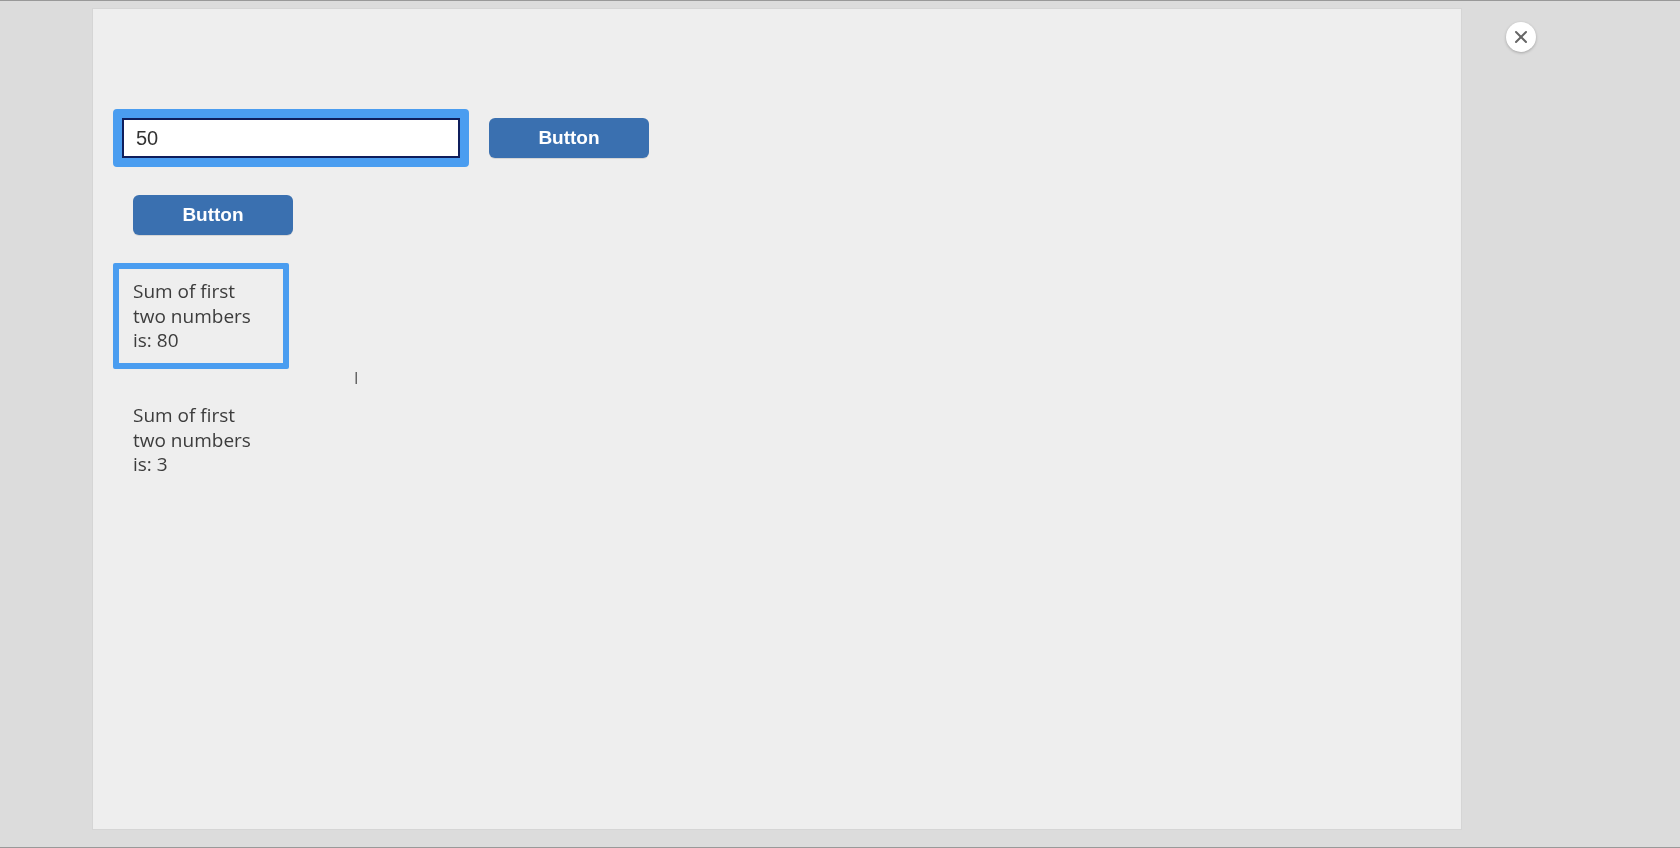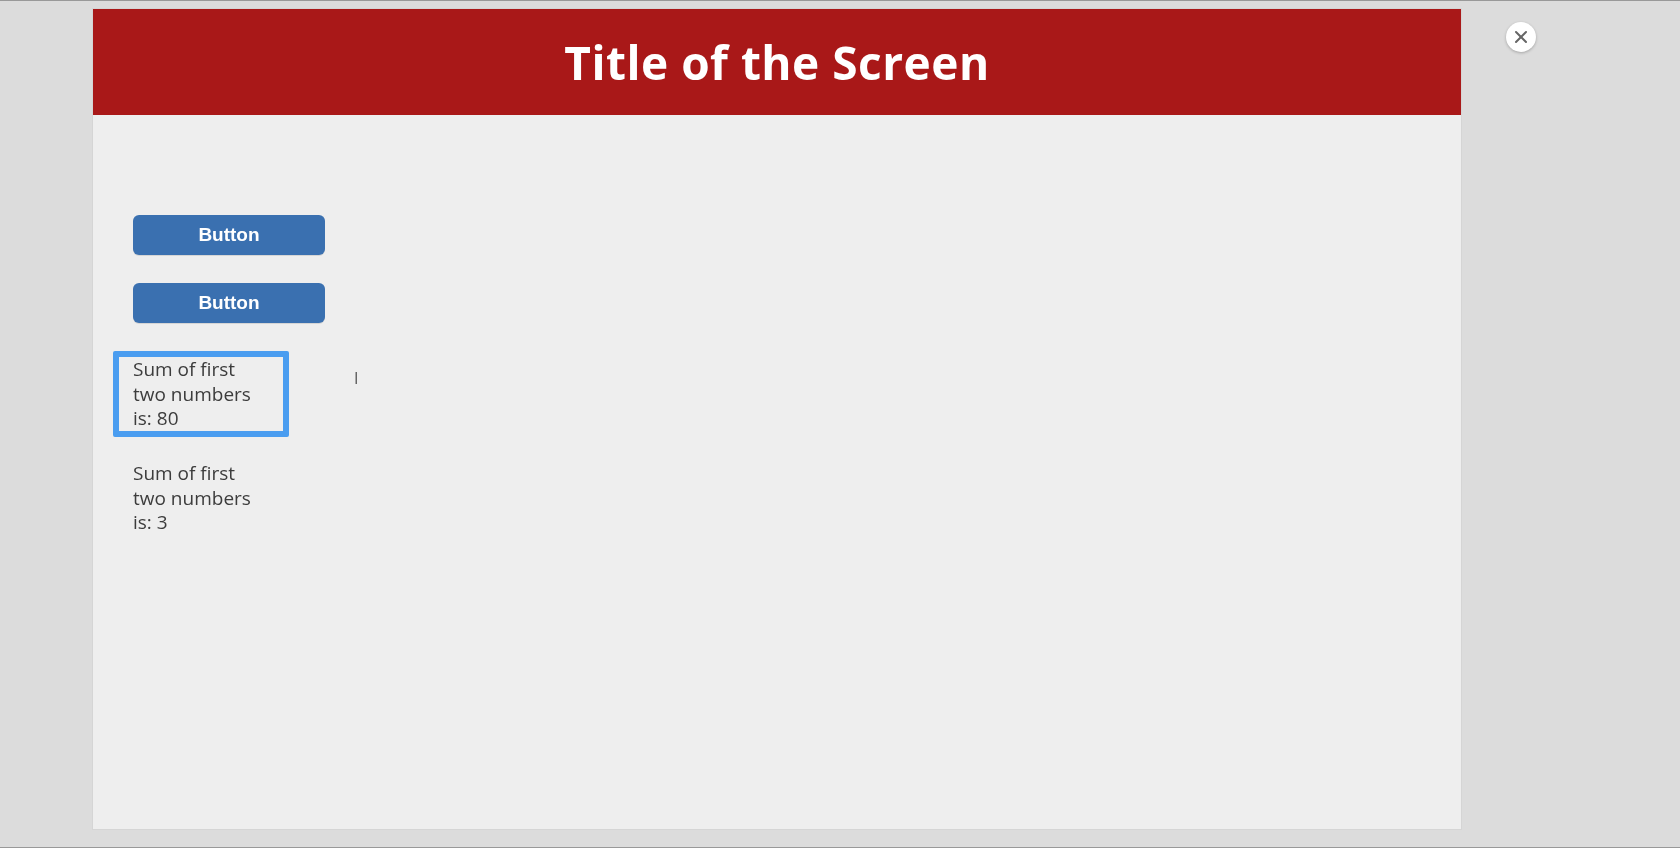--- a/index.html
+++ b/index.html
@@ -69,35 +69,35 @@
       font-size: 20px;
       padding: 0 12px;
       color: #333;
       outline: none;
     }
     .input-wrapper:not(.highlight) .text-input {
       border: 2px solid #0f1e5c;
     }
     .btn {
       margin-left: 20px;
-      width: 192px;
+      width: 160px;
       height: 40px;
       background: #3a70b0;
       color: #fff;
       font-size: 19px;
       font-weight: 600;
       border: none;
       border-radius: 6px;
       cursor: pointer;
       box-shadow: 0 1px 0 rgba(0,0,0,0.1);
     }
     .result-row { margin-top: 10px; margin-bottom: 18px; }
     .result-box {
       display: inline-block;
-      padding: 0 14px;
+      padding: 10px 14px;
       border: 6px solid transparent;
       border-radius: 2px;
       width: 176px;
     }
     .result-box.highlight {
       border-color: #4a9df0;
     }
     .result-text {
       color: #3c3c3c;
       font-size: 19px;
@@ -125,27 +125,27 @@
       color: #555;
       font-size: 16px;
     }
   </style>
 </head>
 <body>
 
 <div class="viewport">
 
   <div class="canvas">
-    <div class="header">
-      <div class="header-title">Title of the Screen</div>
-    </div>
 
     <div class="content">
 
       <div class="row">
+        <div class="input-wrapper highlight">
+          <input type="text" class="text-input" value="50" style="">
+        </div>
         <button class="btn">Button</button>
       </div>
 
       <div class="row">
         <button class="btn">Button</button>
       </div>
 
       <div class="result-row">
         <div class="result-box highlight">
           <div class="result-text">Sum of first two numbers is: 80</div>

